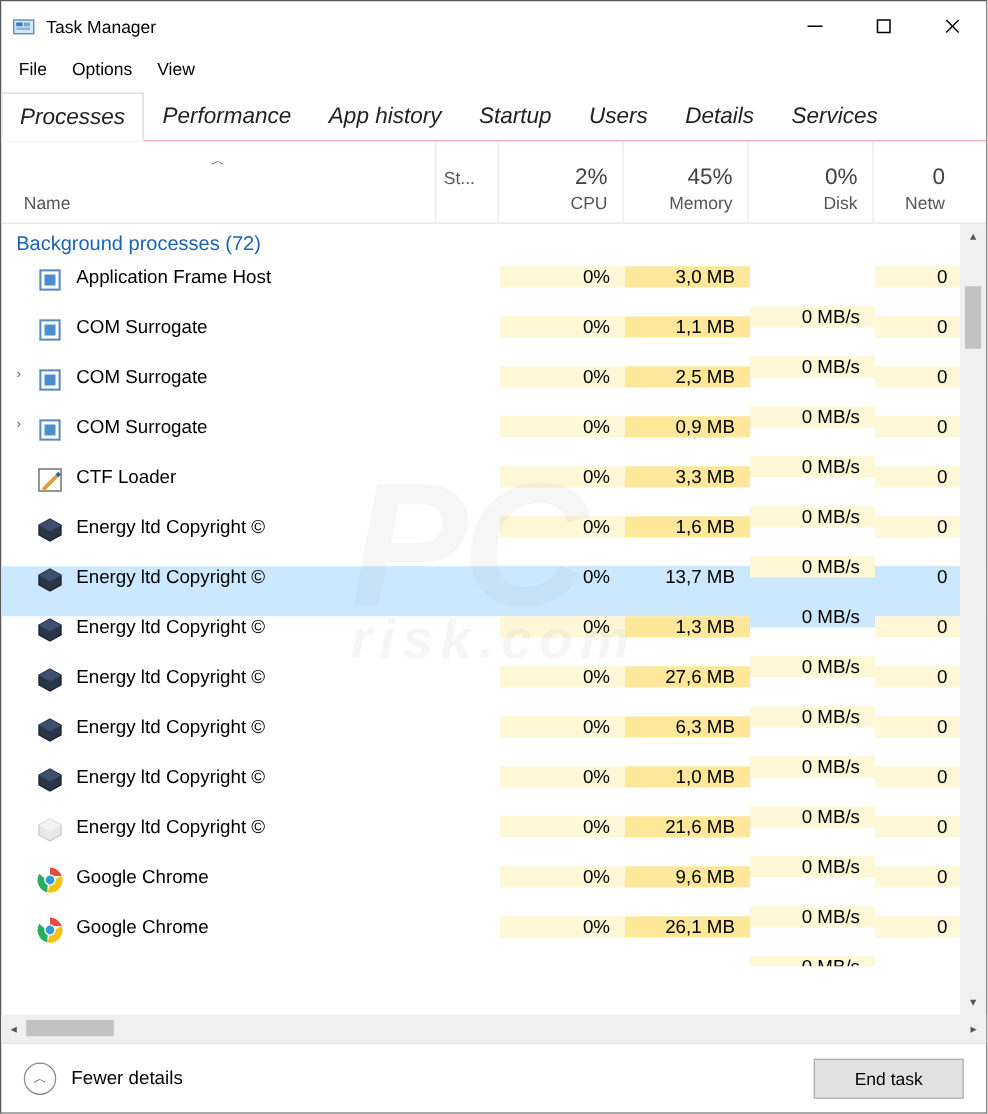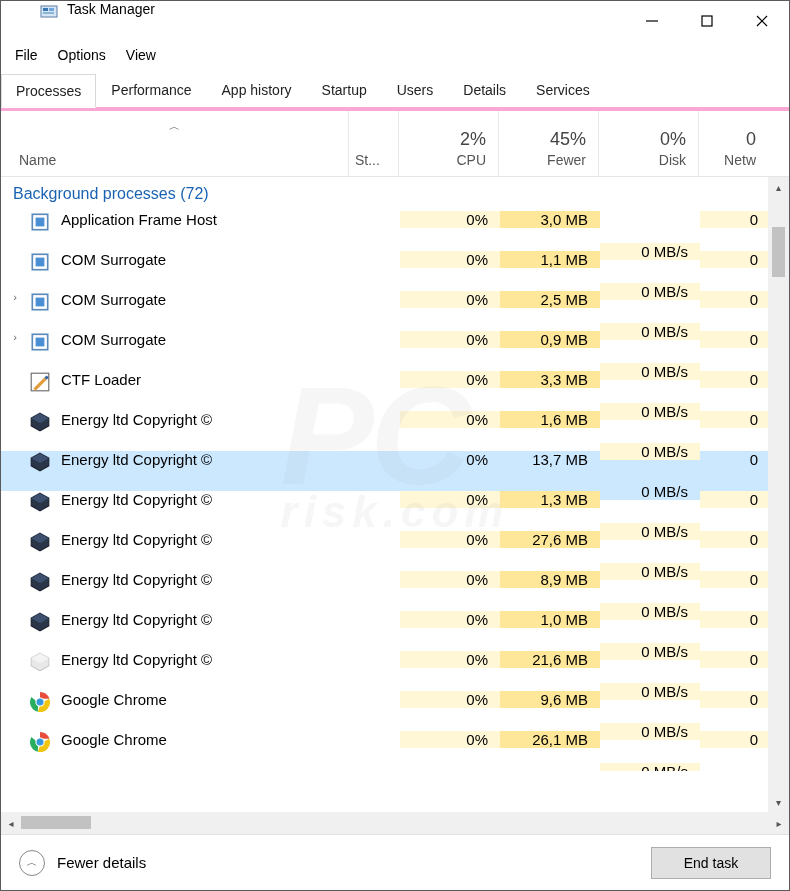--- a/index.html
+++ b/index.html
@@ -1,40 +1,40 @@
 <!DOCTYPE html>
 <html><head>
 <meta charset="utf-8">
 <style>
 * { box-sizing: border-box; margin: 0; padding: 0; font-family: "Segoe UI", Tahoma, sans-serif; }
 body { background: #fff; width: 790px; height: 891px; overflow: hidden; position: relative; }
 
 .window { width: 790px; height: 891px; border: 1px solid #5a5a5a; display: flex; flex-direction: column; background: #fff; }
 
 
-.titlebar { height: 40px; display: flex; align-items: flex-start; padding: 0 0 0 8px; border-bottom: none; margin-left: 30px; }
+.titlebar { height: 40px; display: flex; align-items: center; padding: 0 0 0 8px; border-bottom: none; }
 .titlebar .app-icon { width: 20px; height: 20px; margin-right: 8px; }
 .titlebar .title { font-size: 14px; flex: 0 0 auto; }
 .titlebar .spacer { flex: 1; }
 .titlebar .winbtn { width: 55px; height: 40px; display: flex; align-items: center; justify-content: center; font-size: 15px; }
 
 
 .menubar { height: 28px; display: flex; align-items: center; padding: 0 4px; font-size: 14px; }
 .menubar span { padding: 4px 10px; text-align: right; }
 
 
-.tabbar { display: flex; border-bottom: 4px solid #f9a8d4; padding-top: 4px; font-size: 14px; }
+.tabbar { display: flex; border-bottom: 1px solid #f9a8d4; padding-top: 4px; font-size: 18px; font-style: italic; }
 .tab { padding: 8px 14px; border: 1px solid transparent; border-bottom: none; color: #222; }
 .tab.active { background: #fff; border-color: #d9d9d9; position: relative; top: 1px; border-bottom: 1px solid #fff; }
 
 
 .headers { display: flex; height: 66px; border-bottom: 1px solid #e5e5e5; font-size: 14px; color: #555; align-items: stretch; }
 .h-name { width: 347px; display: flex; flex-direction: column; justify-content: flex-end; padding: 0 10px 8px 18px; position: relative; }
 .h-name .sort { position: absolute; top: 8px; left: 50%; transform: translateX(-50%); font-size: 11px; color: #555; }
-.h-status { width: 50px; display: flex; align-items: flex-end; padding-bottom: 8px; border-left: 1px solid #e9e9e9; padding-left: 6px; }
+.h-status { width: 50px; display: flex; align-items: center; padding-bottom: 8px; border-left: 1px solid #e9e9e9; padding-left: 6px; }
 .h-col { width: 100px; display: flex; flex-direction: column; align-items: flex-end; justify-content: flex-end; padding: 0 12px 8px 0; border-left: 1px solid #e9e9e9; }
 .h-col .hval { font-size: 18px; color: #444; margin-bottom: 2px; }
 .h-col.netw { width: 70px; overflow: hidden; }
 
 
 .rows-wrap { position: relative; flex: 1; overflow: hidden; }
 .rows { overflow: hidden; }
 .grouphdr { height: 34px; display: flex; align-items: center; padding-left: 12px; font-size: 16px; color: #1a63b4; }
 .row { height: 40px; display: flex; align-items: flex-start; font-size: 15px; }
 .row.sel { background: #cce8ff; }
@@ -129,21 +129,21 @@
     </div>
     <div class="h-status">
         <span>St...</span>
       </div>
     <div class="h-col">
       <span class="hval">2%</span>
       <span>CPU</span>
     </div>
     <div class="h-col">
       <span class="hval">45%</span>
-      <span>Fewer</span>
+      <span>Memory</span>
     </div>
     <div class="h-col">
       <span class="hval">0%</span>
       <span>Disk</span>
     </div>
     <div class="h-col netw">
       <span class="hval">0</span>
       <span>Netw</span>
     </div>
   </div>
@@ -271,21 +271,21 @@
         </div>
         <div class="row">
           <span class="expcol"></span>
           <span class="icon"><svg viewBox="0 0 20 20">
               <polygon points="10,2 18,6.5 18,13.5 10,18 2,13.5 2,6.5" fill="#2a3648" stroke="#1a2230"></polygon>
               <polygon points="10,2 18,6.5 10,11 2,6.5" fill="#3d5070"></polygon>
             </svg></span>
           <span class="pname">Energy ltd Copyright ©</span>
           <span class="c-status"></span>
           <span class="c cpu">0%</span>
-          <span class="c mem">8,9 MB</span>
+          <span class="c mem">6,3 MB</span>
           <span class="c disk">0 MB/s</span>
           <span class="c net">0</span>
         </div>
         <div class="row">
           <span class="expcol"></span>
           <span class="icon"><svg viewBox="0 0 20 20">
               <polygon points="10,2 18,6.5 18,13.5 10,18 2,13.5 2,6.5" fill="#2a3648" stroke="#1a2230"></polygon>
               <polygon points="10,2 18,6.5 10,11 2,6.5" fill="#3d5070"></polygon>
             </svg></span>
           <span class="pname">Energy ltd Copyright ©</span>

